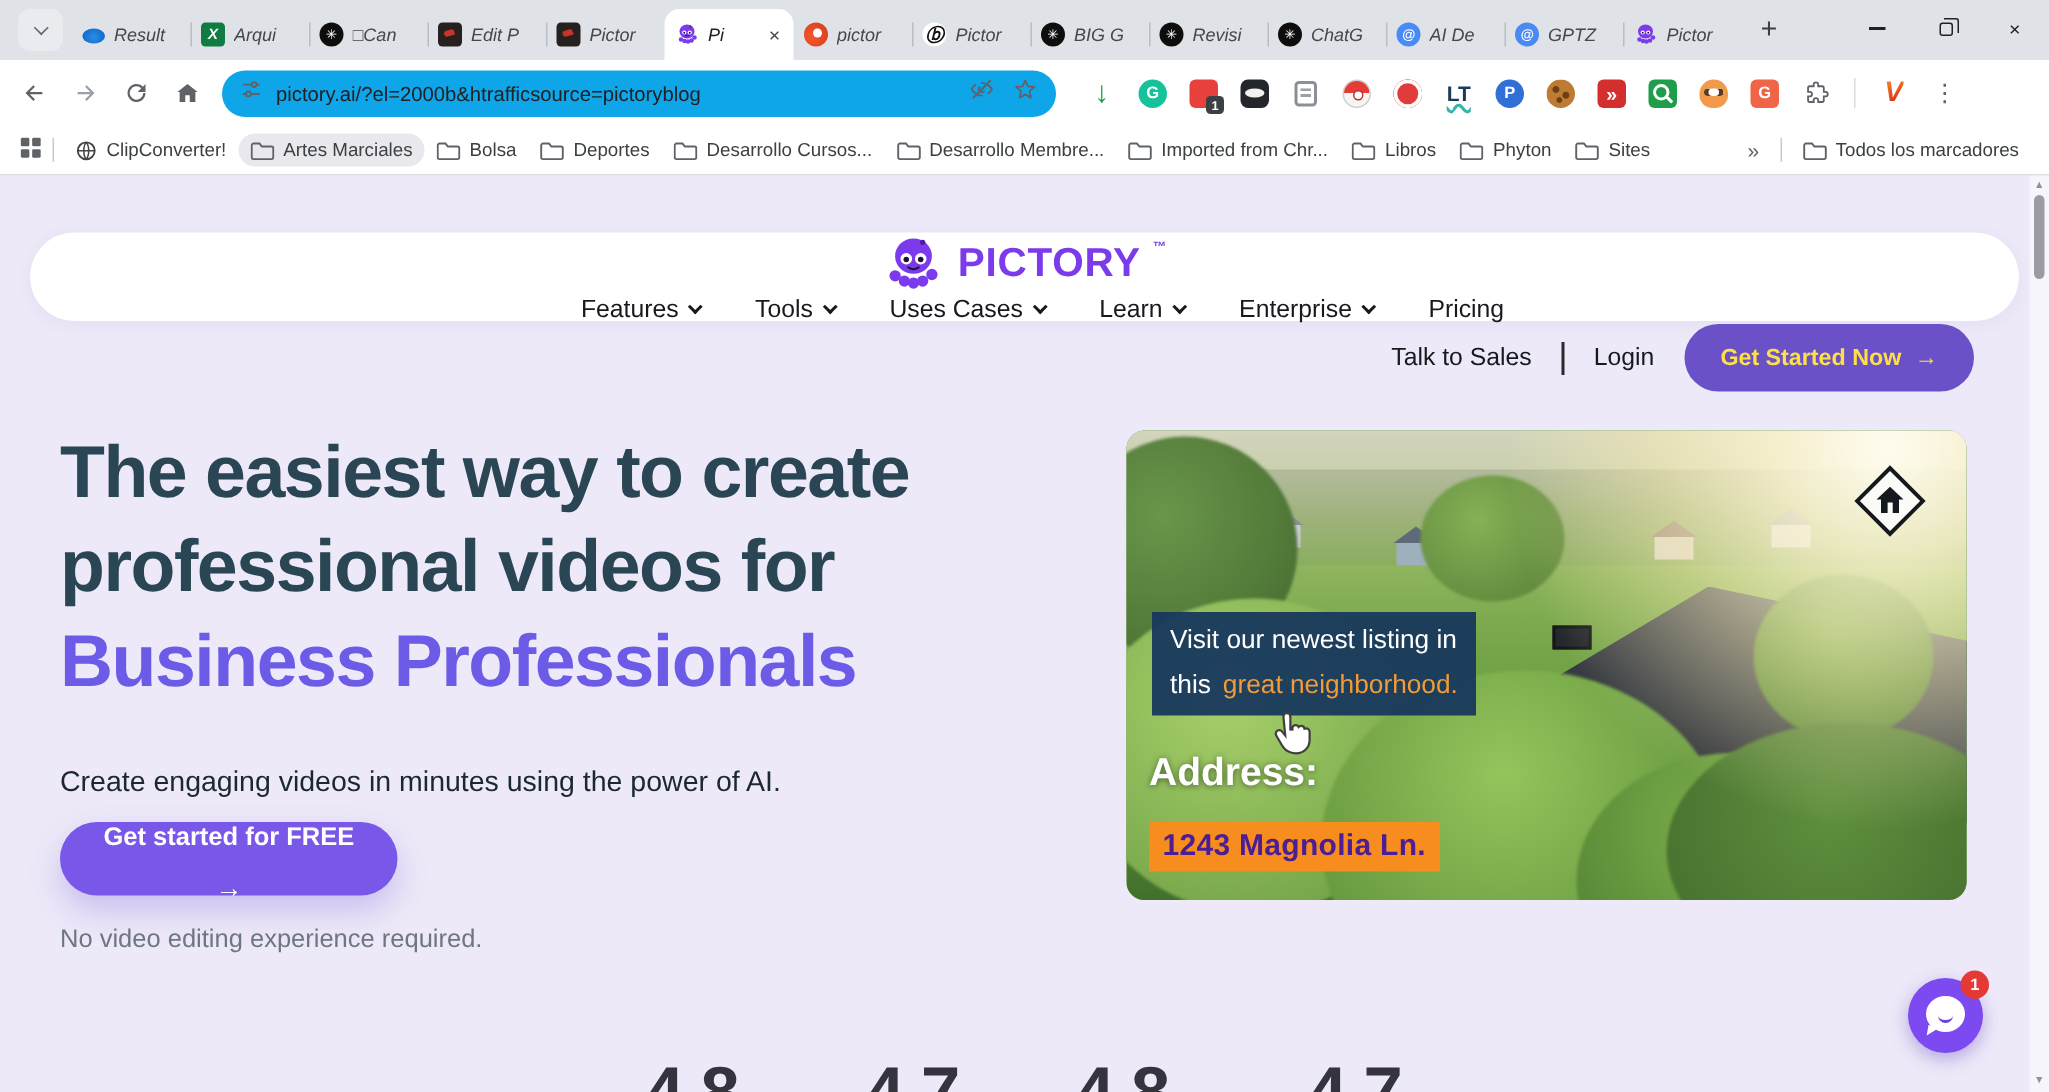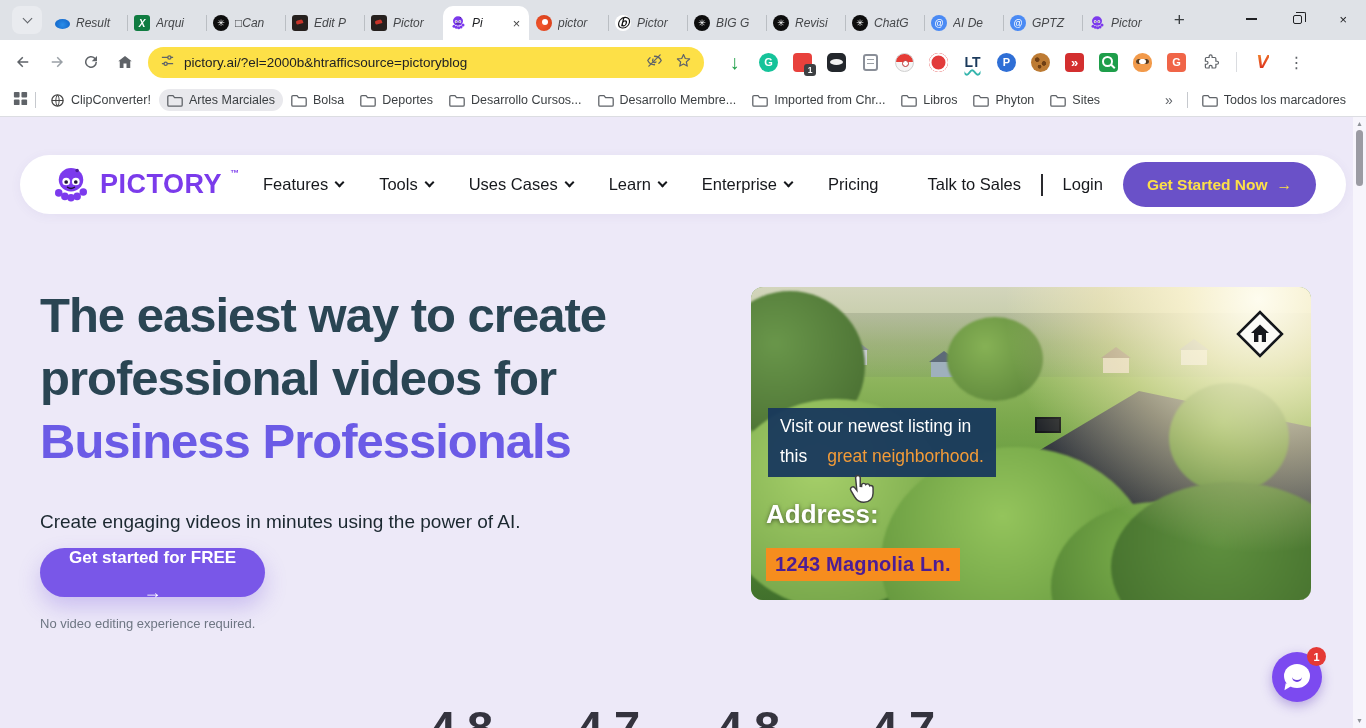--- a/index.html
+++ b/index.html
@@ -28,21 +28,21 @@
   .fav-at { background:#4a8af4; color:#fff; font-size:9px; font-weight:bold; }
   .newtab { width:28px; height:28px; margin:0 0 6px 4px; border-radius:50%; display:flex; align-items:center; justify-content:center; font-size:19px; color:#3c4043; }
   .wincontrols { position:absolute; right:0; top:0; height:38px; display:flex; }
   .winbtn { width:46px; height:38px; display:flex; align-items:center; justify-content:center; color:#202124; font-size:13px; }
   .ic-min { width:11px; height:1.4px; background:#202124; display:block; }
   .ic-max { width:9px; height:9px; border:1.2px solid #202124; border-radius:2px; position:relative; display:block; }
   .ic-max::before { content:''; position:absolute; top:-4px; left:2px; width:9px; height:9px; border:1.2px solid #202124; border-left:none; border-bottom:none; border-radius:0 2px 0 0; }
 
   .toolbar { height:44px; background:#fff; display:flex; align-items:center; padding:0 6px; }
   .navbtn { width:34px; height:34px; display:flex; align-items:center; justify-content:center; border-radius:50%; }
-  .urlbar { width:556px; height:31px; margin-left:6px; background:#fde047; border-radius:16px; display:flex; align-items:center; padding:0 12px; }
+  .urlbar { width:556px; height:31px; margin-left:6px; background:#0ea5e9; border-radius:16px; display:flex; align-items:center; padding:0 12px; }
   .url-text { flex:1; font-size:13.5px; color:#202124; margin-left:9px; white-space:nowrap; overflow:hidden; }
   .extrow { display:flex; align-items:center; margin-left:16px; gap:5px; }
   .ext { width:29px; height:29px; display:flex; align-items:center; justify-content:center; position:relative; }
   .ebx { width:19px; height:19px; display:flex; align-items:center; justify-content:center; border-radius:4px; color:#fff; font-weight:bold; font-size:11px; }
   .e-down { color:#21a04a; font-size:20px; font-weight:bold; }
   .e-gram { background:#15c39a; border-radius:50%; }
   .e-card { background:#e8413c; border-radius:4px; }
   .e-badge { position:absolute; right:1px; bottom:1px; min-width:12px; height:12px; background:#3d4043; color:#fff; font-size:8.5px; border-radius:3px; display:flex; align-items:center; justify-content:center; padding:0 2px; font-weight:bold; }
   .e-mask { background:#23272c; border-radius:5px; position:relative; }
   .e-mask::after { content:''; position:absolute; width:13px; height:6px; background:#f2f2f2; border-radius:50%; top:6px; left:3px; }
@@ -67,57 +67,57 @@
 
   .bookmarks { height:33px; background:#fff; border-bottom:1px solid #dcdde2; display:flex; align-items:center; padding:0 12px; font-size:12.5px; color:#3c4043; }
   .bm { display:flex; align-items:center; gap:6px; padding:4px 8px; border-radius:14px; white-space:nowrap; }
   .bm.hovered { background:#e9e9ed; }
   .bm-div { width:1px; height:16px; background:#c6c9ce; margin:0 6px; }
   .bm-overflow { margin-left:auto; font-size:14px; color:#5f6368; padding:0 8px; }
 
   
   .page { position:relative; width:1366px; height:611px; background:#ede9f8; overflow:hidden; }
 
-  .site-header { position:absolute; left:20px; top:38px; width:1326px; height:59px; background:#fff; border-radius:30px; display:flex; align-items:center; padding:0 30px; box-shadow:0 2px 12px rgba(90,70,160,.06); }
+  .site-header { position:absolute; left:20px; top:38px; width:1326px; height:59px; background:#fff; border-radius:30px; display:flex; align-items:center; padding:0 30px; box-shadow:0 2px 12px rgba(90,70,160,.06);flex-direction:column; }
   .logo { display:flex; align-items:flex-start; gap:8px; }
   .logo-text { font-size:27px; font-weight:800; color:#7b3beb; letter-spacing:.5px; line-height:40px; }
   .logo-tm { font-size:9px; color:#7b3beb; font-weight:bold; margin-top:4px; }
   .mainnav { display:flex; align-items:center; gap:36px; margin-left:24px; }
   .nav-item { display:flex; align-items:center; font-size:16.5px; color:#17191d; font-weight:500; }
   .chev { width:7px; height:7px; border-right:2px solid #17191d; border-bottom:2px solid #17191d; transform:rotate(45deg); margin:-4px 0 0 8px; }
   .hdr-right { margin-left:auto; display:flex; align-items:center; gap:20px; }
   .hdr-link { font-size:16.5px; color:#17191d; font-weight:500; }
   .hdr-sep { width:1.5px; height:22px; background:#2a2a2e; }
   .gsn-btn { height:45px; padding:0 24px; background:#6a51c8; color:#fde047; border:none; border-radius:23px; font-size:15.5px; font-weight:600; display:flex; align-items:center; gap:9px; font-family:inherit; }
 
   .hero-h1 { position:absolute; left:40px; top:167px; font-size:49px; line-height:63px; font-weight:700; color:#2a4553; letter-spacing:-1px; }
   .hero-h1 .purple { color:#6b5be6; }
   .hero-sub { position:absolute; left:40px; top:394px; font-size:19px; color:#1b2830; }
   .cta-btn { position:absolute; left:40px; top:431px; height:49px; padding:0 29px; background:#7957e8; color:#fff; border:none; border-radius:25px; font-size:17px; font-weight:700; display:flex; align-items:center; gap:14px; font-family:inherit; box-shadow:0 10px 22px rgba(110,80,220,.28);flex-direction:column; }
   .cta-arrow { font-size:18px; font-weight:400; }
-  .hero-note { position:absolute; left:40px; top:499px; font-size:13px; color:#6e7683; }
+  .hero-note { position:absolute; left:40px; top:499px; font-size:17px; color:#6e7683; }
 
   
   .video-card { position:absolute; left:751px; top:170px; width:560px; height:313px; border-radius:12px; overflow:hidden; background:#6a9c44; }
   .photo { position:absolute; inset:0;
     background:
       linear-gradient(180deg,#d3d5bc 0%,#c9cfae 9%,#a9be7f 18%,#8db45c 30%,#79a74b 44%,#659b3f 62%,#528636 80%,#41702c 100%); }
   .band-houses { position:absolute; left:0; top:26px; width:100%; height:64px; background:linear-gradient(180deg, rgba(150,160,130,.45), rgba(120,150,95,.25)); }
   .house { position:absolute; }
   .house .wall { width:26px; height:15px; }
   .house .roof { width:0; height:0; border-left:15px solid transparent; border-right:15px solid transparent; margin-left:-2px; }
   .tree { position:absolute; border-radius:50%; filter:blur(1px); }
   .big-roof { position:absolute; right:-24px; top:104px; width:350px; height:158px; background:linear-gradient(205deg,#5c6168,#30343a 70%); clip-path:polygon(44% 0,100% 26%,100% 100%,10% 100%,0 58%); }
   .chimney { position:absolute; right:250px; top:130px; width:26px; height:16px; background:#23262b; border:2px solid #15171a; }
   .big-wall { position:absolute; right:0; top:252px; width:235px; height:61px; background:#ebe8e0; clip-path:polygon(0 45%,52% 0,100% 25%,100% 100%,0 100%); }
   .win { position:absolute; width:22px; height:18px; background:#1d2126; border:2px solid #3a3f45; }
   .flare { position:absolute; right:0; top:0; width:330px; height:313px;
     background:radial-gradient(circle at 84% 4%, rgba(255,253,240,.98) 0%, rgba(255,246,210,.8) 18%, rgba(255,240,185,.45) 38%, rgba(255,238,180,0) 62%); }
   .vcaption { position:absolute; left:17px; top:121px; background:rgba(23,55,92,.94); padding:3px 12px 6px; color:#fff; font-size:17.5px; line-height:30px; font-weight:500; }
-  .vcaption .hl { color:#f29b38; margin-left:20px;text-align:center; }
+  .vcaption .hl { color:#f29b38; margin-left:8px;text-align:center; }
   .v-address { position:absolute; left:15px; top:212px; font-size:26px; font-weight:600; color:#fff; text-shadow:0 1px 4px rgba(0,0,0,.5); }
   .v-chip { position:absolute; left:15px; top:261px; background:#f68d1e; color:#4c1d95; font-size:20px; font-weight:600; padding:5px 9px; letter-spacing:.2px; }
   .v-logo { position:absolute; right:26px; top:22px; }
   .v-cursor { position:absolute; left:94px; top:186px; }
 
   .rating { position:absolute; top:583px; width:72px; text-align:center; font-size:47px; font-weight:700; color:#34333e; letter-spacing:-1px; }
 
   .chat-fab { position:absolute; left:1272px; top:535px; width:50px; height:50px; border-radius:50%; background:#7c4af0; box-shadow:0 4px 12px rgba(80,40,180,.35); }
   .chat-bubble { position:absolute; left:12px; top:12px; width:26px; height:24px; background:#fff; border-radius:50% 50% 50% 50%; }
   .chat-bubble::after { content:''; position:absolute; left:1px; bottom:-3px; width:0; height:0; border-left:8px solid #fff; border-bottom:7px solid transparent; transform:rotate(10deg); }

